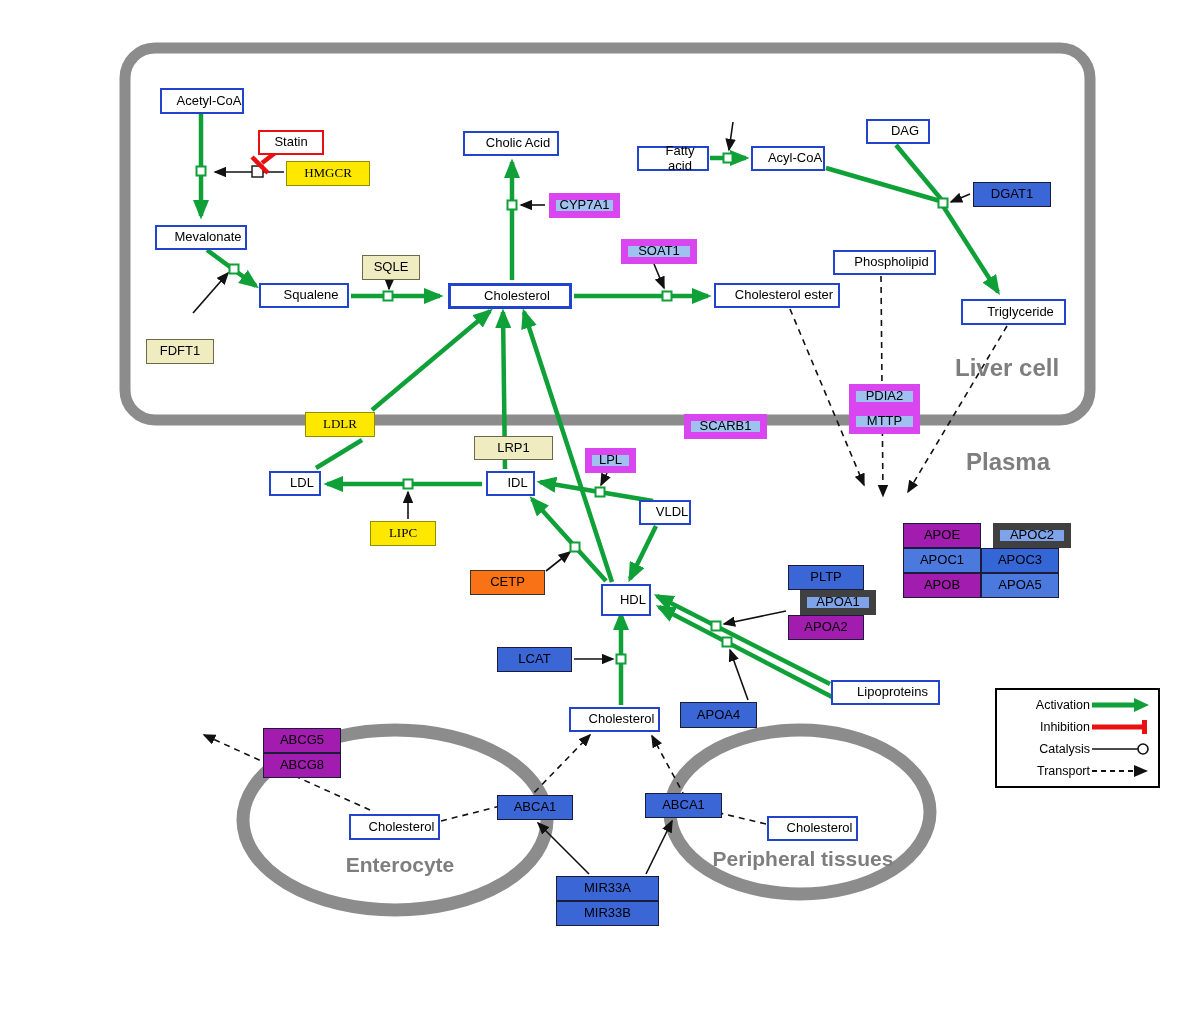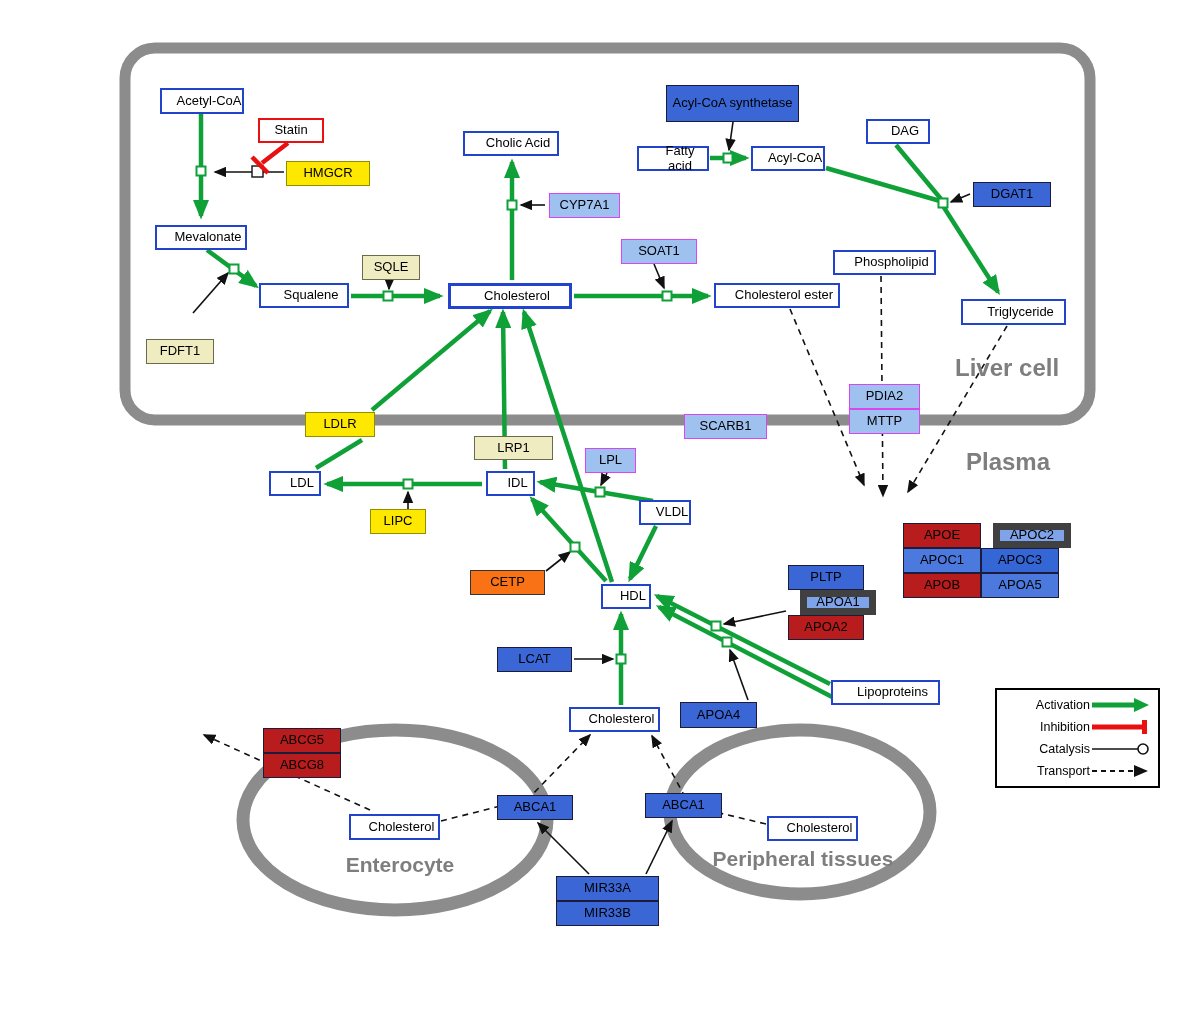--- a/index.html
+++ b/index.html
@@ -11,29 +11,29 @@
   .ed{stroke:#111;stroke-width:1.6;fill:none;stroke-dasharray:6 5;}
   .er{stroke:#E81010;stroke-width:4.5;fill:none;}
   .sq{fill:#fff;stroke:#0FA037;stroke-width:2;}
   .comp{fill:none;stroke:#8C8C8C;}
   .node{position:absolute;z-index:2;display:flex;align-items:center;justify-content:center;
         text-align:center;font-size:13px;color:#000;box-sizing:border-box;line-height:1.1;
         background:#fff;}
   .m{border:2px solid #2244CC;background:#fff;padding-left:14px;}
   .m.thick{border-width:3px;}
   .rd{border:2px solid #E81010;background:#fff;}
-  .y{background:#FFE800;border:1px solid #8F8F00;}
+  .y{background:#FFE800;border:1px solid #8F8F00;font-family:Liberation Serif, serif;}
   .py{background:#F0ECC2;border:1px solid #6b6b4a;margin-top:24px;}
-  .lb{background:#9EC1EF;border:1px solid #d946ef;}
+  .lb{background:#9EC1EF;border:7px solid #d946ef;}
   .lb2{background:#f97316;border:1px solid #333;}
   .b{background:#3A66D6;border:1px solid #1c1c3a;}
   .bl{background:#7FA3E8;border:7px solid #404040;margin-left:12px;}
   .bm{background:#4C79DE;border:1px solid #1c1c3a;}
   .bm2{background:#3566D6;border:1px solid #1c1c3a;}
-  .db{background:#b91c1c;border:1px solid #1c1c3a;}
+  .db{background:#a21caf;border:1px solid #1c1c3a;}
   .comp-label{position:absolute;z-index:2;color:#7E7E7E;font-weight:bold;}
   .legend{position:absolute;z-index:3;left:995px;top:688px;width:165px;height:100px;
           background:#fff;border:2px solid #000;box-sizing:border-box;padding:4px 8px;
           display:flex;flex-direction:column;justify-content:space-around;}
   .legend-row{display:flex;align-items:center;justify-content:flex-end;height:20px;}
   .legend-row span{font-size:12.5px;color:#000;}
 </style>
 </head>
 <body>
 
@@ -120,52 +120,51 @@
       <rect class="sq" x="403.5" y="479.5" width="9" height="9"></rect>
       <rect class="sq" x="595.5" y="487.5" width="9" height="9"></rect>
       <rect class="sq" x="570.5" y="542.5" width="9" height="9"></rect>
       <rect class="sq" x="616.5" y="654.5" width="9" height="9"></rect>
       <rect class="sq" x="711.5" y="621.5" width="9" height="9"></rect>
       <rect class="sq" x="722.5" y="637.5" width="9" height="9"></rect>
     </g>
   </svg>
 
   <div class="node m" style="left:160px;top:88px;width:84px;height:26px">Acetyl-CoA</div>
-  <div class="node rd" style="left:258px;top:118px;width:66px;height:25px">Statin</div>
+  <div class="node rd" style="left:258px;top:130px;width:66px;height:25px">Statin</div>
   <div class="node y" style="left:286px;top:161px;width:84px;height:25px">HMGCR</div>
   <div class="node m" style="left:155px;top:225px;width:92px;height:25px">Mevalonate</div>
   <div class="node py" style="left:362px;top:231px;width:58px;height:25px">SQLE</div>
   <div class="node py" style="left:146px;top:315px;width:68px;height:25px">FDFT1</div>
   <div class="node m" style="left:259px;top:283px;width:90px;height:25px">Squalene</div>
   <div class="node m" style="left:463px;top:131px;width:96px;height:25px">Cholic Acid</div>
   <div class="node lb" style="left:549px;top:193px;width:71px;height:25px">CYP7A1</div>
   <div class="node m thick" style="left:448px;top:283px;width:124px;height:26px">Cholesterol</div>
   <div class="node lb" style="left:621px;top:239px;width:76px;height:25px">SOAT1</div>
   <div class="node m" style="left:714px;top:283px;width:126px;height:25px">Cholesterol ester</div>
-  <div class="node b" style="left:666px;top:85px;width:133px;height:37px">Acyl-CoA synthetase</div>
   <div class="node m" style="left:637px;top:146px;width:72px;height:25px">Fatty acid</div>
   <div class="node m" style="left:751px;top:146px;width:74px;height:25px">Acyl-CoA</div>
   <div class="node m" style="left:866px;top:119px;width:64px;height:25px">DAG</div>
   <div class="node b" style="left:973px;top:182px;width:78px;height:25px">DGAT1</div>
   <div class="node m" style="left:833px;top:250px;width:103px;height:25px">Phospholipid</div>
   <div class="node m" style="left:961px;top:299px;width:105px;height:26px">Triglyceride</div>
 
   <div class="node y" style="left:305px;top:412px;width:70px;height:25px">LDLR</div>
   <div class="node py" style="left:474px;top:412px;width:79px;height:24px">LRP1</div>
   <div class="node lb" style="left:684px;top:414px;width:83px;height:25px">SCARB1</div>
   <div class="node lb" style="left:849px;top:384px;width:71px;height:25px">PDIA2</div>
   <div class="node lb" style="left:849px;top:409px;width:71px;height:25px">MTTP</div>
 
   <div class="node m" style="left:269px;top:471px;width:52px;height:25px">LDL</div>
   <div class="node m" style="left:486px;top:471px;width:49px;height:25px">IDL</div>
   <div class="node lb" style="left:585px;top:448px;width:51px;height:25px">LPL</div>
   <div class="node m" style="left:639px;top:500px;width:52px;height:25px">VLDL</div>
-  <div class="node y" style="left:370px;top:509px;width:56px;height:25px">LIPC</div>
+  <div class="node y" style="left:370px;top:521px;width:66px;height:25px">LIPC</div>
   <div class="node lb2" style="left:470px;top:570px;width:75px;height:25px">CETP</div>
-  <div class="node m" style="left:601px;top:584px;width:50px;height:25px">HDL</div>
+  <div class="node m" style="left:601px;top:584px;width:50px;height:32px">HDL</div>
   <div class="node b" style="left:788px;top:565px;width:76px;height:25px">PLTP</div>
   <div class="node bl" style="left:788px;top:590px;width:76px;height:25px">APOA1</div>
   <div class="node db" style="left:788px;top:615px;width:76px;height:25px">APOA2</div>
   <div class="node db" style="left:903px;top:523px;width:78px;height:25px">APOE</div>
   <div class="node bl" style="left:981px;top:523px;width:78px;height:25px">APOC2</div>
   <div class="node bm" style="left:903px;top:548px;width:78px;height:25px">APOC1</div>
   <div class="node bm2" style="left:981px;top:548px;width:78px;height:25px">APOC3</div>
   <div class="node db" style="left:903px;top:573px;width:78px;height:25px">APOB</div>
   <div class="node bm" style="left:981px;top:573px;width:78px;height:25px">APOA5</div>
   <div class="node b" style="left:497px;top:647px;width:75px;height:25px">LCAT</div>

